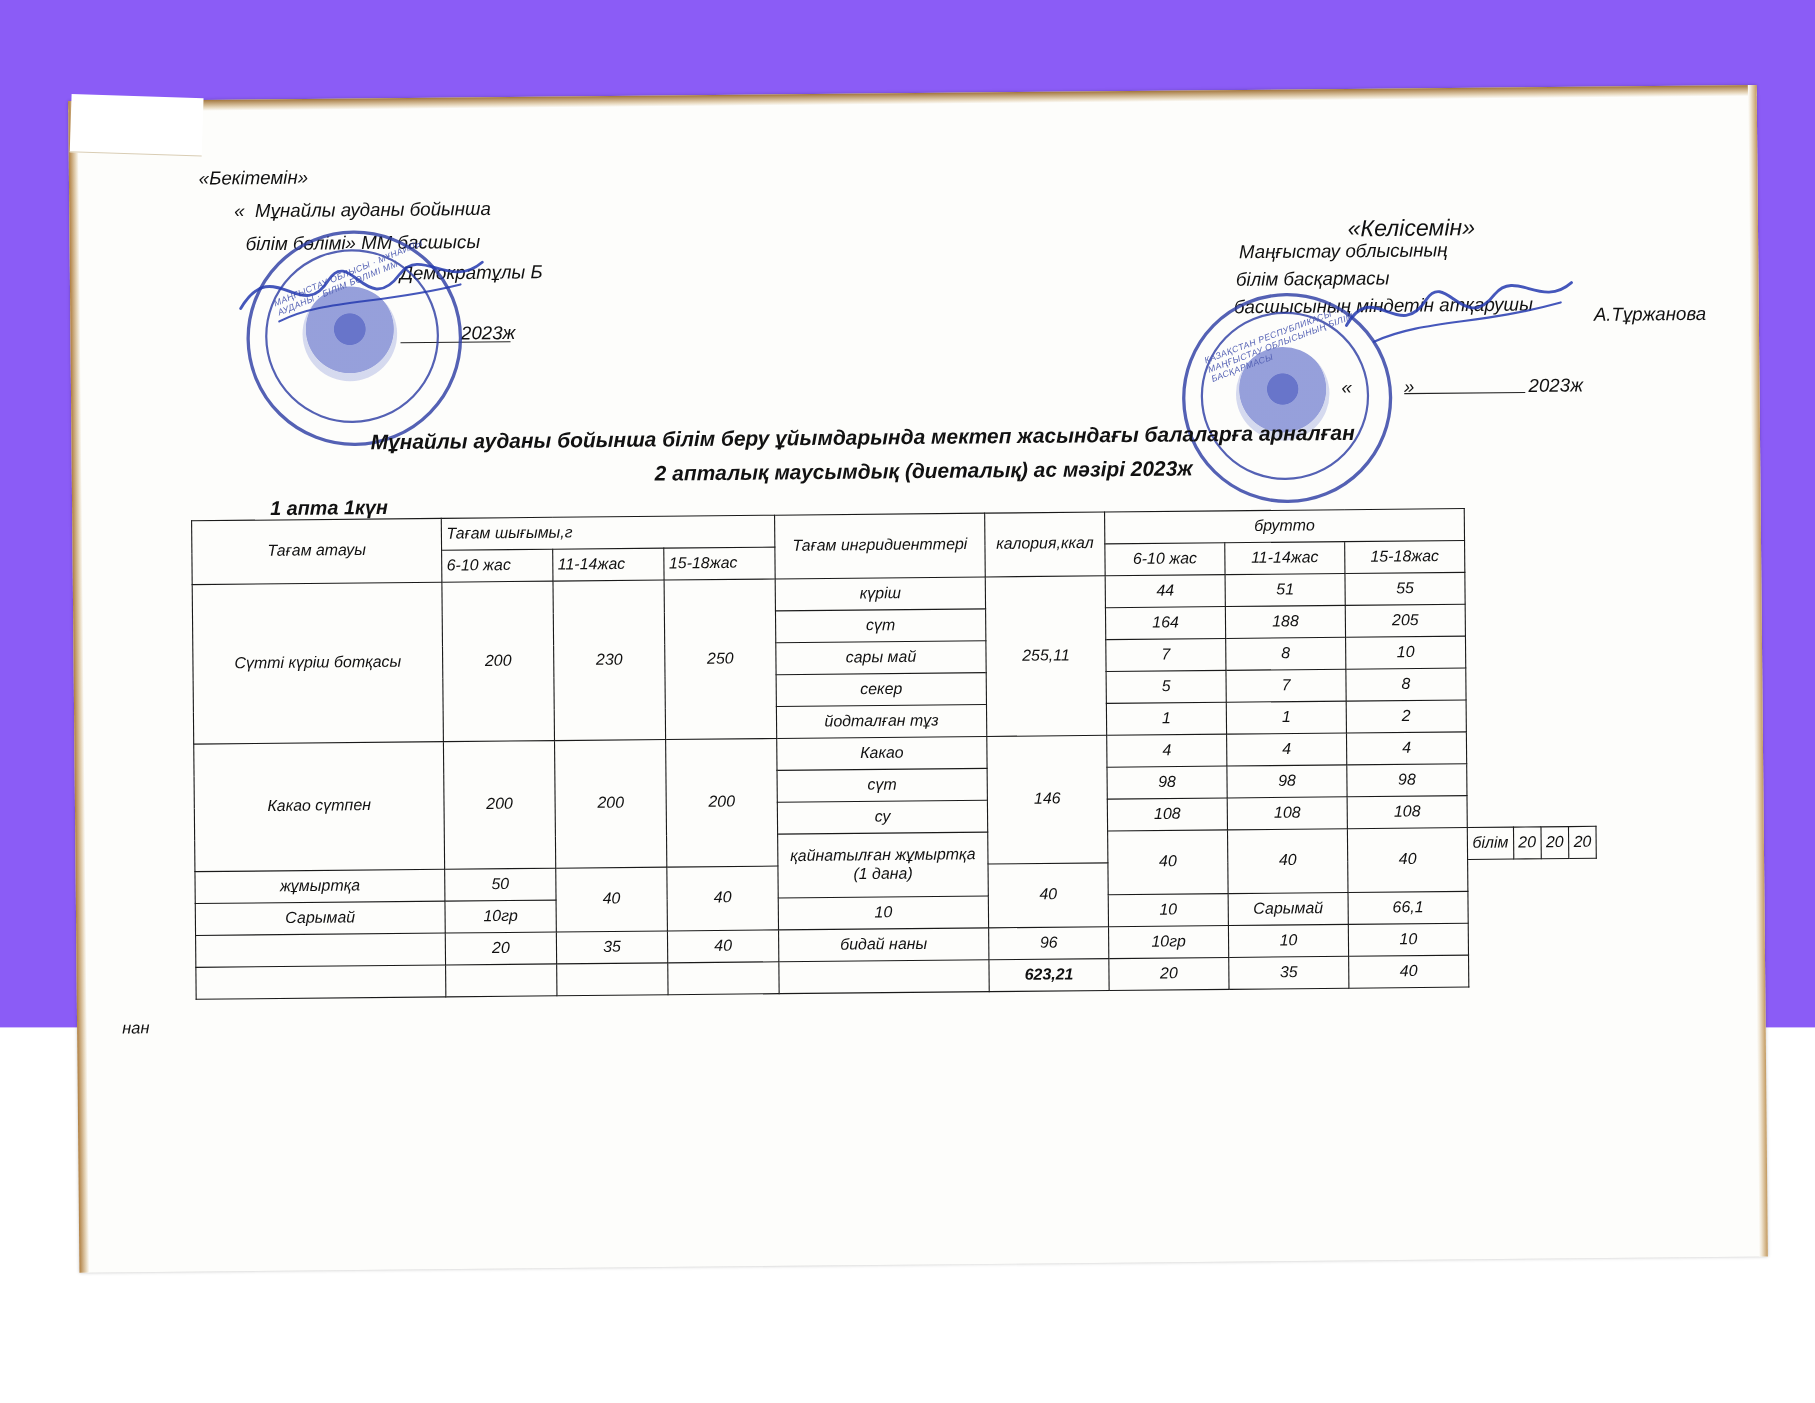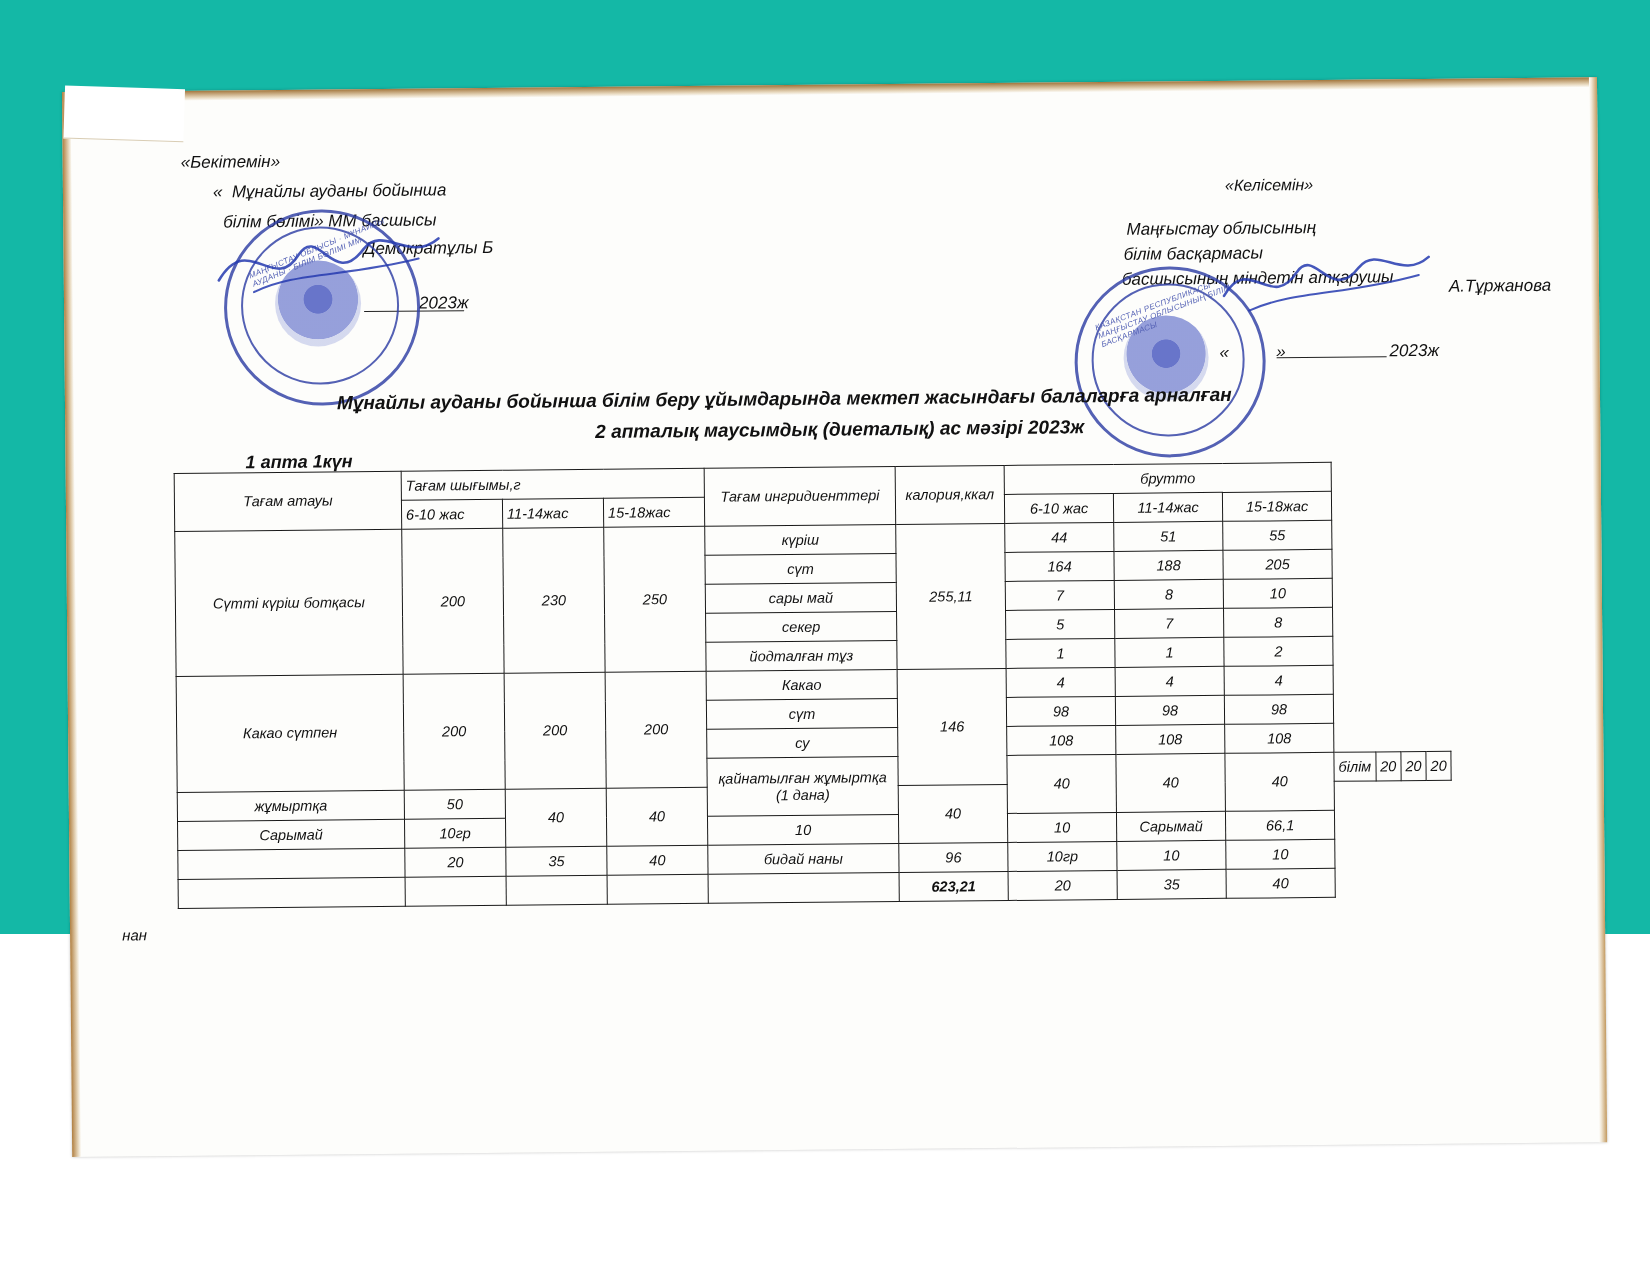--- a/index.html
+++ b/index.html
@@ -9,21 +9,21 @@
     width: 1650px;
     height: 1275px;
     overflow: hidden;
     font-family: "Liberation Sans", sans-serif;
   }
 
   #page {
     position: relative;
     width: 1650px;
     height: 934px;
-    background: #14b8a6;
+    background: #8b5cf6;
   }
 
   
   .sheet {
     position: absolute;
     left: 62px;
     top: 92px;
     width: 1535px;
     height: 1065px;
     background: #fdfdfb;
@@ -68,21 +68,21 @@
   }
 
   .t { position: absolute; white-space: pre; font-style: italic; }
 
   .approve-left { left: 118px; top: 62px; font-size: 17px; }
   .approve-left2 { left: 150px; top: 92px; font-size: 17px; }
   .approve-left3 { left: 160px; top: 122px; font-size: 17px; }
   .approve-left4 { left: 300px; top: 150px; font-size: 17px; }
   .approve-left5 { left: 355px; top: 205px; font-size: 17px; }
 
-  .approve-right1 { left: 1162px; top: 96px; font-size: 16px; }
+  .approve-right1 { left: 1162px; top: 116px; font-size: 21px; }
   .approve-right2 { left: 1063px; top: 138px; font-size: 17px; }
   .approve-right3 { left: 1060px; top: 163px; font-size: 17px; }
   .approve-right4 { left: 1058px; top: 188px; font-size: 17px; }
   .approve-right5 { left: 1510px; top: 212px; font-size: 17px; }
   .approve-right6 { left: 1155px; top: 262px; font-size: 17px; }
   .approve-right-line {
     position: absolute; left: 1212px; top: 277px; width: 110px;
     border-bottom: 1.4px solid #222;
   }
   .approve-right7 { left: 1325px; top: 262px; font-size: 17px; }
@@ -152,21 +152,21 @@
     height: 24px;
     line-height: 1.15;
   }
   .menu-table .w-name { width: 218px; }
   .menu-table .w-out { width: 92px; }
   .menu-table .w-ing { width: 182px; }
   .menu-table .w-cal { width: 100px; }
   .menu-table .w-br { width: 100px; }
   .nan-label {
     position: absolute;
-    left: 52px; top: 835px;
+    left: 41px; top: 835px;
     font-size: 15px; font-style: italic;
   }
 </style>
 </head>
 <body>
 
 <div id="page">
 
   <div class="sheet">
     <div class="sheet-edge-top"></div>

